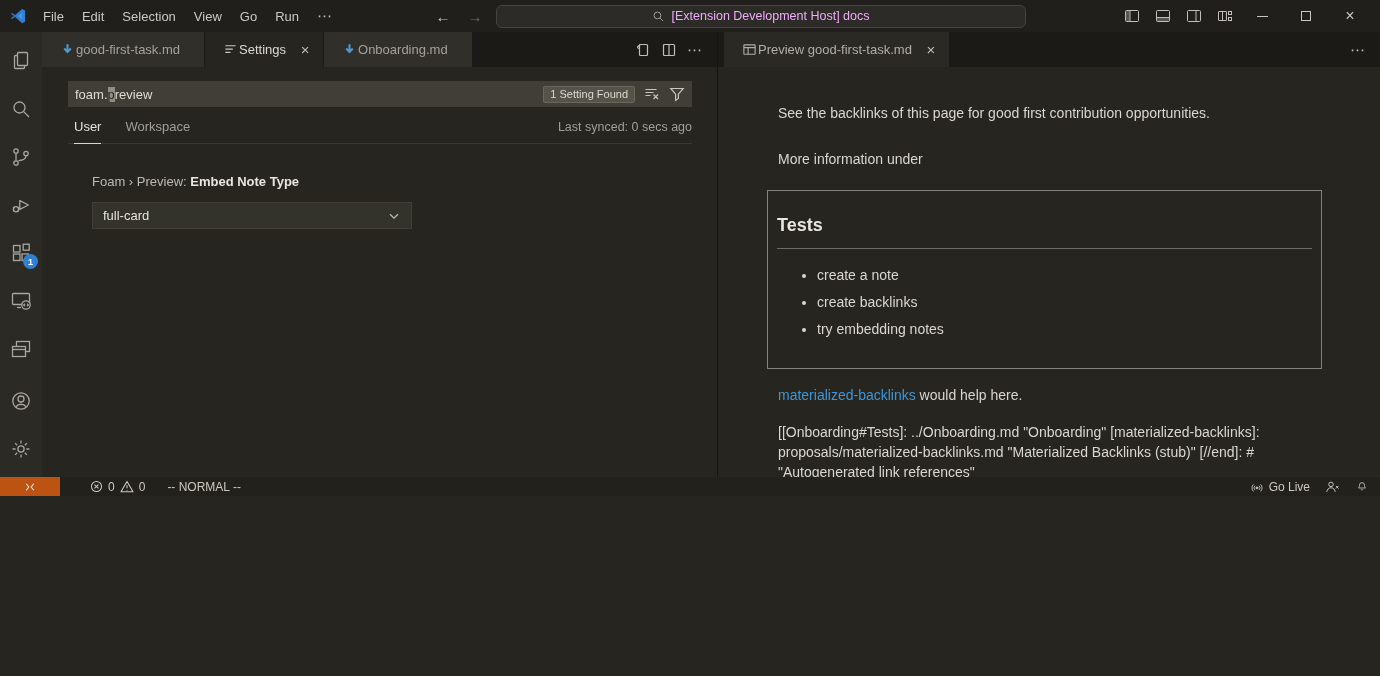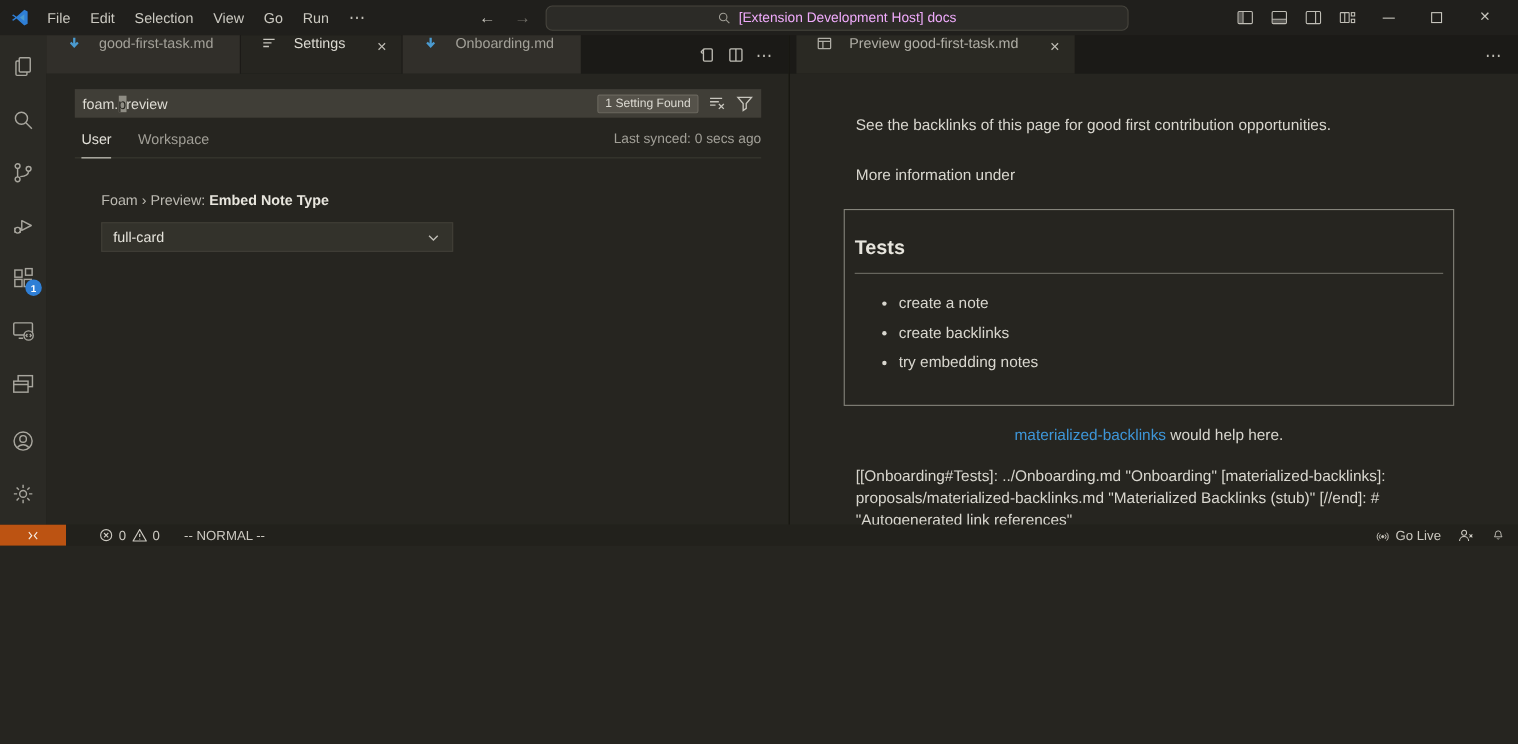--- a/index.html
+++ b/index.html
@@ -37,38 +37,38 @@
   .activitybar { width:42px; background:#2b2a25; display:flex; flex-direction:column; align-items:center; padding-top:5px; }
   .ab-item { width:42px; height:48px; display:flex; align-items:center; justify-content:center; position:relative; cursor:pointer; }
   .ab-badge { position:absolute; right:4px; bottom:8px; width:15px; height:15px; border-radius:50%;
     background:#2f7fd6; color:#fff; font-size:9px; font-weight:bold; display:flex; align-items:center; justify-content:center; }
   .ab-bottom { margin-top:auto; padding-bottom:4px; }
 
   
   .group1 { width:675px; display:flex; flex-direction:column; background:#262520; }
   .group2 { flex:1; display:flex; flex-direction:column; background:#262520; border-left:1px solid #161510; }
   .tabbar { flex:0 0 35px; height:35px; background:#1b1a17; display:flex; align-items:stretch; }
-  .tab { display:flex; gap:15px; padding:0 24px 0 18px; margin-right:1px;
+  .tab { display:flex; align-items:center; gap:1px; padding:0 24px 0 18px; margin-right:1px;
     font-size:13px; color:#a3a199; background:#312f2a; cursor:pointer; white-space:nowrap; }
   .tab.active { background:#262520; color:#dcdad2; }
   .tab.has-close { padding-right:8px; }
   .tab .close { margin-left:8px; width:20px; height:20px; display:flex; align-items:center; justify-content:center;
     font-size:15px; color:#c0beb6; border-radius:4px; }
   .tab.preview-active { background:#2a2923; color:#b0aea6; }
   .tab-actions { margin-left:auto; display:flex; align-items:center; gap:10px; padding-right:14px; color:#c0beb6; }
   .dots { font-size:15px; letter-spacing:1px; color:#c0beb6; }
   .g2-tabbar { padding-left:6px; }
 
   
   .settings { flex:1; padding:14px 25px 0 26px; }
   .s-search { height:26px; background:#403e37; display:flex; align-items:center; padding:0 7px; font-size:13px; color:#dedcd4; }
   .cursor-block { background:#8f8d84; color:#26251f; }
   .s-search-right { margin-left:auto; display:flex; align-items:center; gap:9px; }
   .count-badge { background:#55524a; border:1px solid #6a675e; color:#dcdad2; font-size:11px; padding:1px 6px 2px; border-radius:2px; white-space:nowrap; }
-  .scope-row { display:flex; align-items:flex-start; margin-top:12px; padding:0 0 9px 6px; border-bottom:1px solid #3a3931; }
+  .scope-row { display:flex; align-items:flex-end; margin-top:12px; padding:0 0 9px 6px; border-bottom:1px solid #3a3931; }
   .scope { font-size:13px; color:#a19f97; margin-right:24px; position:relative; cursor:pointer; }
   .scope.active { color:#e3e1d9; }
   .scope.active::after { content:""; position:absolute; left:0; right:0; bottom:-10px; height:1px; background:#d8d6ce; }
   .synced { margin-left:auto; font-size:12.5px; color:#a19f97; }
   .setting { margin:30px 0 0 24px; }
   .setting-title { font-size:13px; }
   .setting-title .cat { color:#bcbab2; }
   .setting-title .name { color:#e8e6de; font-weight:bold; }
   .select { margin-top:13px; width:320px; height:27px; background:#33322b; border:1px solid #413f37;
     display:flex; align-items:center; padding:0 10px; font-size:13px; color:#e5e3db; cursor:pointer; }
@@ -76,21 +76,21 @@
 
   
   .preview { flex:1; padding:20px 58px 0 49px; font-size:14px; color:#d9d7cf; overflow:hidden; }
   .preview h1 { font-size:27px; font-weight:600; color:#e7e5dd; margin:14px 0 0; padding-bottom:10px; border-bottom:1px solid #44433c; letter-spacing:.2px; }
   .preview p { margin:16px 11px; line-height:1.45; }
   .preview .p2 { margin-top:26px; }
   .card { border:1px solid #85847b; margin-top:20px; padding:24px 9px 22px; }
   .card h2 { font-size:18px; font-weight:bold; color:#e7e5dd; margin:0; padding-bottom:12px; border-bottom:1px solid #6e6d64; }
   .card ul { margin:16px 0 0; padding-left:40px; }
   .card li { margin:7px 0; line-height:1.45; }
-  .linkline { margin-top:32px;text-align:center; }
+  .linkline { margin-top:32px; }
   .preview a { color:#3e96d8; text-decoration:none; cursor:pointer; }
   .refs { margin-top:24px; max-width:548px; line-height:1.62; }
 
   
   .statusbar { flex:0 0 19px; height:19px; background:#22211c; display:flex; align-items:center; font-size:12px; color:#ccc9c1; }
   .sb-remote { width:60px; height:19px; background:#bc5312; color:#f5ece3; display:flex; align-items:center; justify-content:center; cursor:pointer; }
   .sb-item { display:flex; align-items:center; gap:4px; cursor:pointer; }
   .sb-problems { margin-left:30px; gap:5px; }
   .sb-mode { margin-left:22px;justify-content:flex-end; }
   .sb-right { margin-left:auto; display:flex; align-items:center; gap:15px; padding-right:11px; }

